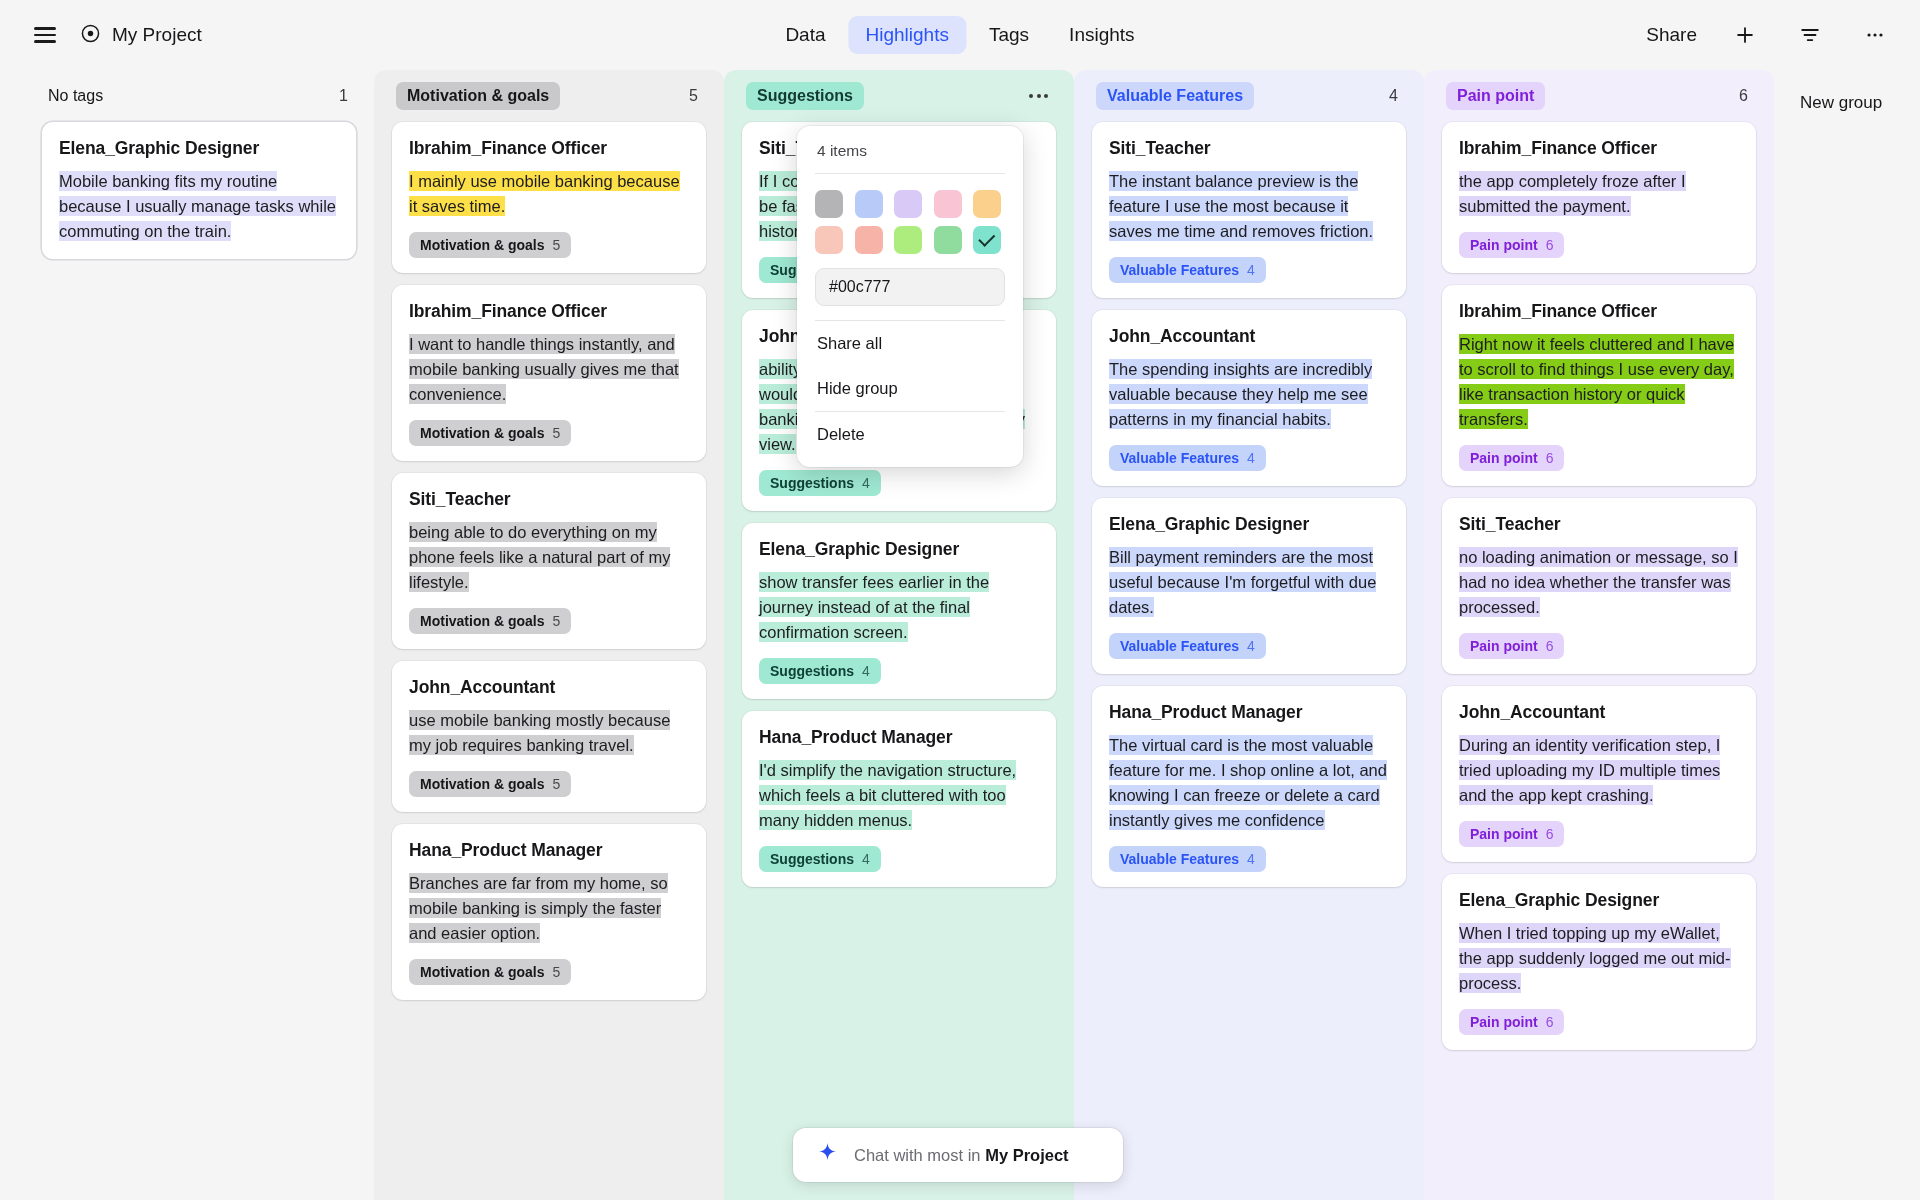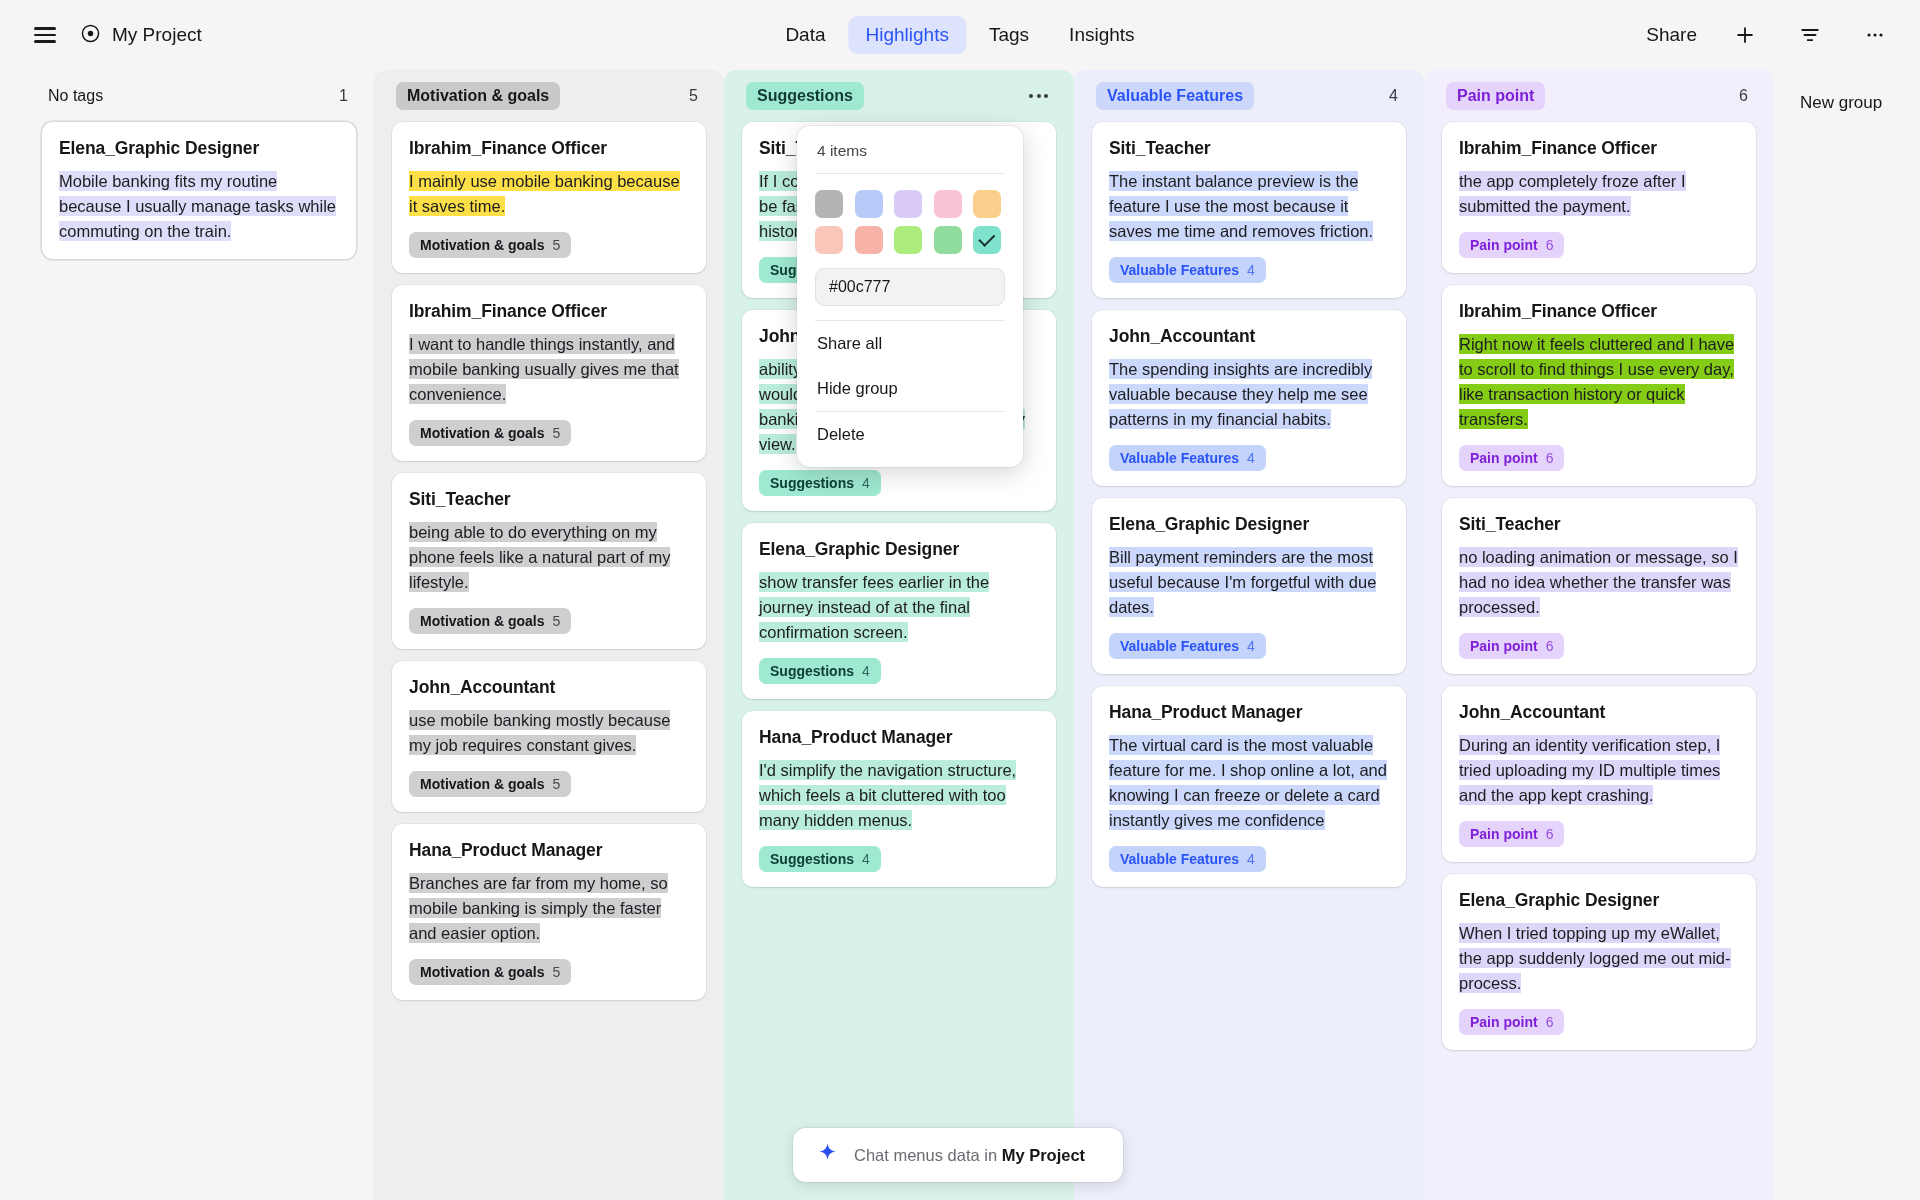--- a/index.html
+++ b/index.html
@@ -252,21 +252,21 @@
           <em>5</em>
         </div></div>
       <div class="card"><div class="card-name">Ibrahim_Finance Officer</div><div class="card-quote"><span class="hl" style="background: rgb(207, 207, 210);">I want to handle things instantly, and mobile banking usually gives me that convenience.</span></div><div class="card-tag" style="background: rgb(207, 207, 210); color: rgb(23, 23, 26);">
           <span>Motivation &amp; goals</span>
           <em>5</em>
         </div></div>
       <div class="card"><div class="card-name">Siti_Teacher</div><div class="card-quote"><span class="hl" style="background: rgb(207, 207, 210);">being able to do everything on my phone feels like a natural part of my lifestyle.</span></div><div class="card-tag" style="background: rgb(207, 207, 210); color: rgb(23, 23, 26);">
           <span>Motivation &amp; goals</span>
           <em>5</em>
         </div></div>
-      <div class="card"><div class="card-name">John_Accountant</div><div class="card-quote"><span class="hl" style="background: rgb(207, 207, 210);">use mobile banking mostly because my job requires constant gives.</span></div><div class="card-tag" style="background: rgb(207, 207, 210); color: rgb(23, 23, 26);">
+      <div class="card"><div class="card-name">John_Accountant</div><div class="card-quote"><span class="hl" style="background: rgb(207, 207, 210);">use mobile banking mostly because my job requires banking travel.</span></div><div class="card-tag" style="background: rgb(207, 207, 210); color: rgb(23, 23, 26);">
           <span>Motivation &amp; goals</span>
           <em>5</em>
         </div></div>
       <div class="card"><div class="card-name">Hana_Product Manager</div><div class="card-quote"><span class="hl" style="background: rgb(207, 207, 210);">Branches are far from my home, so mobile banking is simply the faster and easier option.</span></div><div class="card-tag" style="background: rgb(207, 207, 210); color: rgb(23, 23, 26);">
           <span>Motivation &amp; goals</span>
           <em>5</em>
         </div></div>
     </div>
     <div class="column tinted col-suggestions">
       <div class="col-head">
@@ -367,14 +367,14 @@
   <div class="menu-sep"></div>
   <div class="menu-item">Delete</div>
 </div>
 
 <div class="chat-pill">
   <span>
     <svg width="25" height="25" viewBox="0 0 24 24">
       <path d="M12 1.8c.6 5.2 3 7.6 8.2 8.2-5.2.6-7.6 3-8.2 8.2-.6-5.2-3-7.6-8.2-8.2 5.2-.6 7.6-3 8.2-8.2z" fill="#2a4ef0"></path>
     </svg>
   </span>
-  <span class="chat-text"><span>Chat menus data in </span><b>My Project</b></span>
+  <span class="chat-text"><span>Chat with most in </span><b>My Project</b></span>
 </div>
 
 </body></html>

